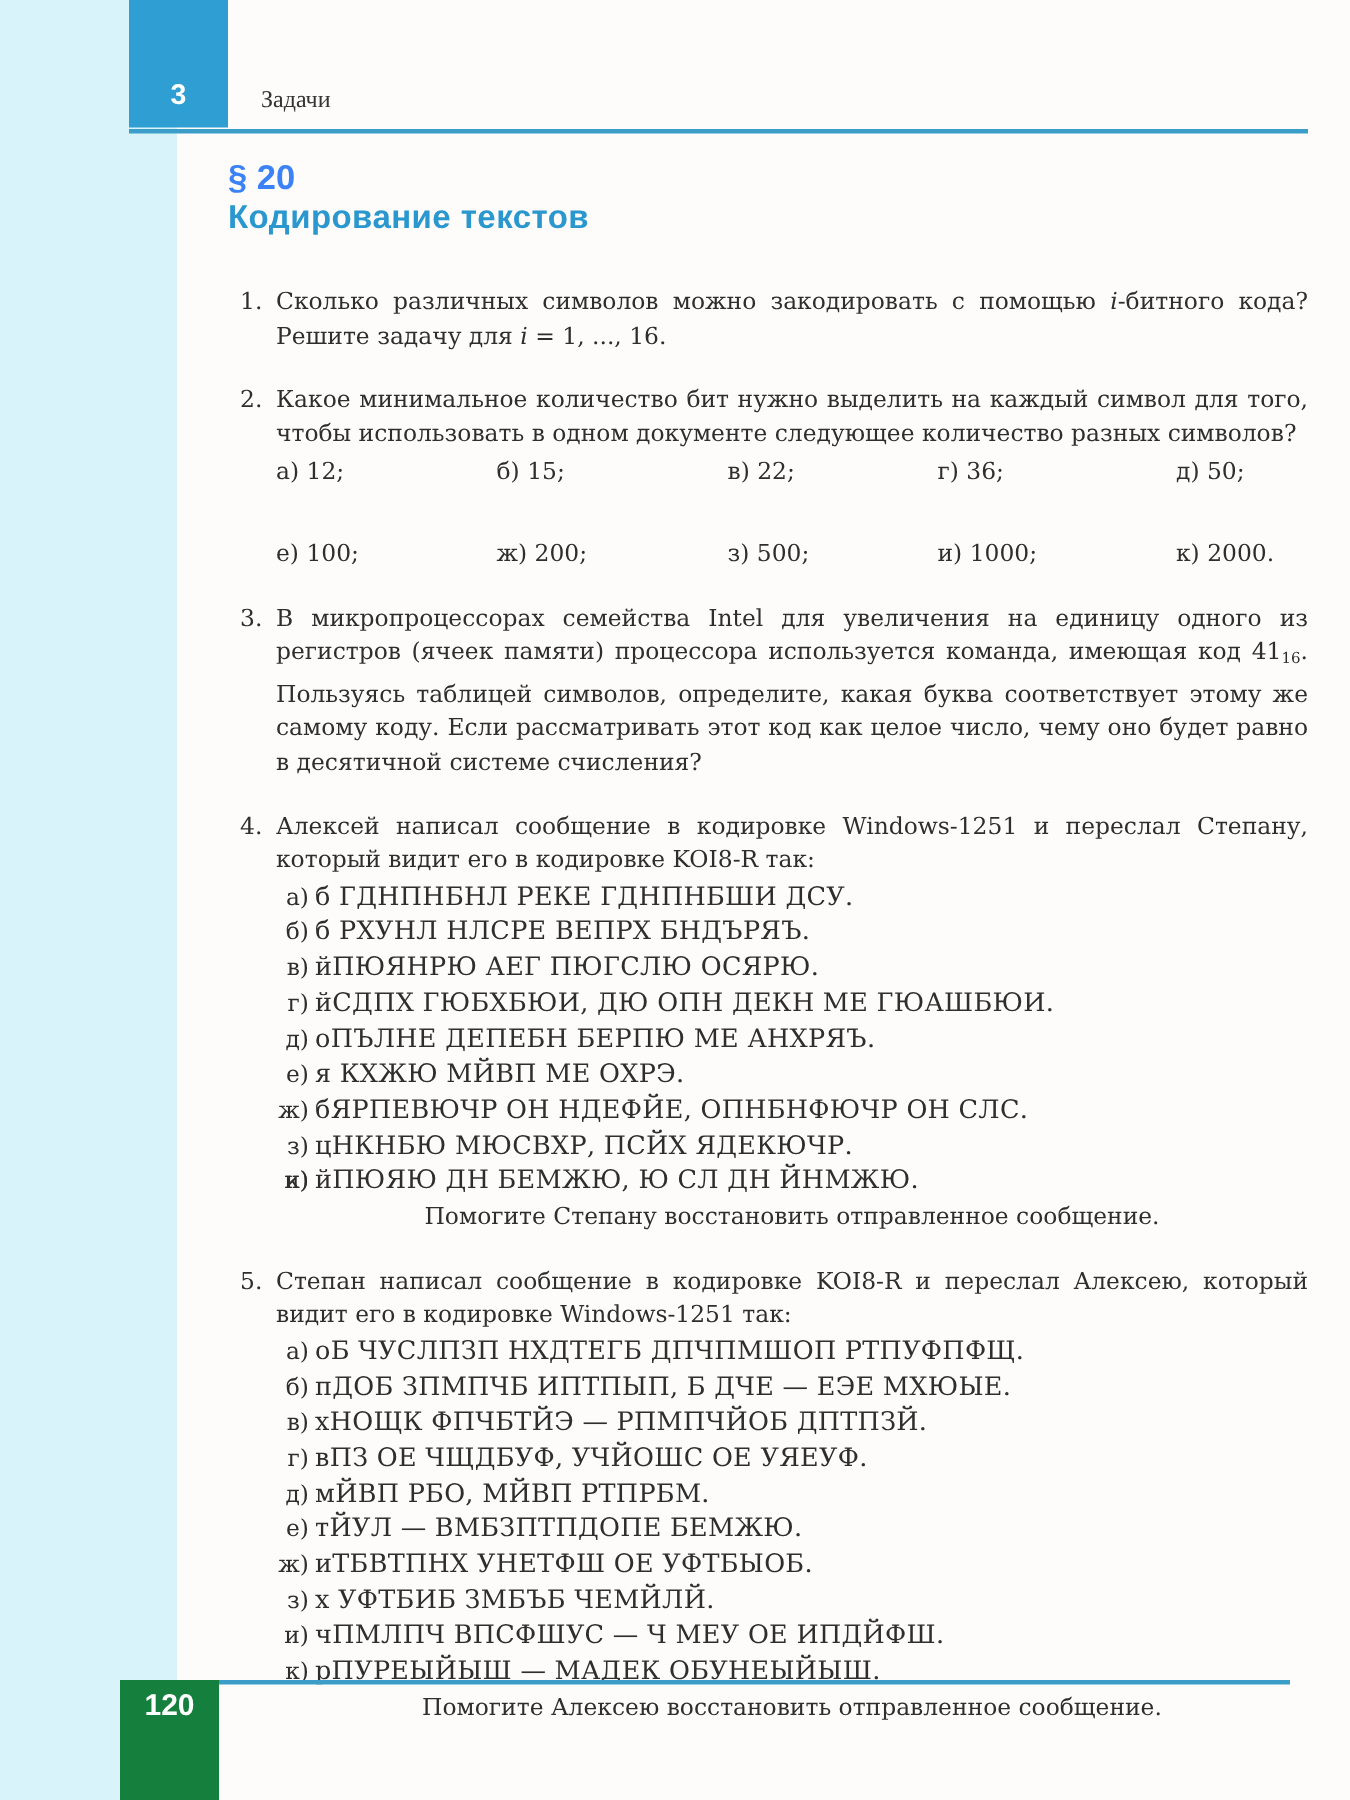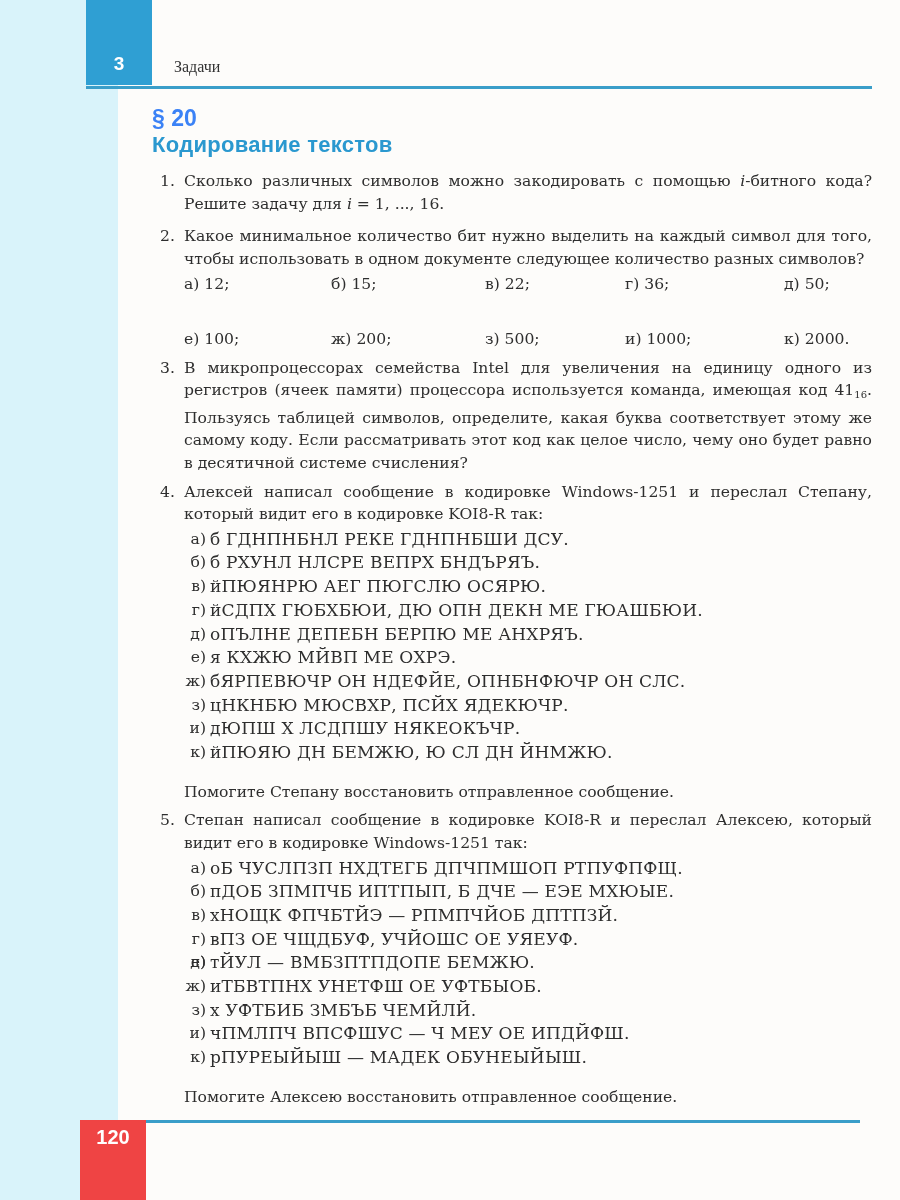--- a/index.html
+++ b/index.html
@@ -34,33 +34,33 @@
       position: absolute; left: 152px; top: 132px;
       font-family: "Liberation Sans", sans-serif; font-weight: bold; font-size: 22px; color: #2a98cf;
       letter-spacing: 0.3px;
     }
     .content {
       position: absolute; left: 160px; top: 170px; width: 712px;
       font-size: 15.6px; line-height: 22.6px;
     }
     .task { position: relative; padding-left: 24px; margin-bottom: 6px; }
     .task-num { position: absolute; left: 0; top: 0; }
-    .task-text { text-align: justify; }
+    .task-text { text-align: justify; margin-top: 20px; }
     .opt-grid { display: grid; grid-template-columns: 115px 122px 108px 127px 120px; margin-top: 3px; gap: 32px; }
     .msg-list { margin-top: 2px; }
     .msg { position: relative; padding-left: 26px; font-size: 17px; line-height: 23.7px; }
     .msg-letter { position: absolute; left: 0; top: 0; width: 22px; text-align: right; font-size: 15.6px; }
     .msg-text { letter-spacing: 0.2px; }
-    .tail { margin-top: 16px; }
+    .tail { margin-top: 0; text-align: center; }
     .footer-line {
       position: absolute; left: 80px; top: 1120px; width: 780px; height: 3px; background: #3a9ec9;
     }
     .page-box {
       position: absolute; left: 80px; top: 1120px; width: 66px; height: 80px;
-      background: #ef4444; color: #fff;
+      background: #15803d; color: #fff;
       font-family: "Liberation Sans", sans-serif; font-weight: bold; font-size: 20px;
       display: flex; justify-content: center; padding-top: 6px; box-sizing: border-box;
     }
     sub { font-size: 10px; vertical-align: -3px; }
     i { font-style: italic; }
   </style>
 </head>
 <body>
 
 <div class="left-strip"></div>
@@ -108,35 +108,35 @@
     <div class="task-text">Алексей написал сообщение в кодировке Windows-1251 и переслал Степану, который видит его в кодировке KOI8-R так:</div>
     <div class="msg-list">
       <div class="msg"><span class="msg-letter">а)</span><span class="msg-text">б ГДНПНБНЛ РЕКЕ ГДНПНБШИ ДСУ.</span></div>
       <div class="msg"><span class="msg-letter">б)</span><span class="msg-text">б РХУНЛ НЛСРЕ ВЕПРХ БНДЪРЯЪ.</span></div>
       <div class="msg"><span class="msg-letter">в)</span><span class="msg-text">йПЮЯНРЮ АЕГ ПЮГСЛЮ ОСЯРЮ.</span></div>
       <div class="msg"><span class="msg-letter">г)</span><span class="msg-text">йСДПХ ГЮБХБЮИ, ДЮ ОПН ДЕКН МЕ ГЮАШБЮИ.</span></div>
       <div class="msg"><span class="msg-letter">д)</span><span class="msg-text">оПЪЛНЕ ДЕПЕБН БЕРПЮ МЕ АНХРЯЪ.</span></div>
       <div class="msg"><span class="msg-letter">е)</span><span class="msg-text">я КХЖЮ МЙВП МЕ ОХРЭ.</span></div>
       <div class="msg"><span class="msg-letter">ж)</span><span class="msg-text">бЯРПЕВЮЧР ОН НДЕФЙЕ, ОПНБНФЮЧР ОН СЛС.</span></div>
       <div class="msg"><span class="msg-letter">з)</span><span class="msg-text">цНКНБЮ МЮСВХР, ПСЙХ ЯДЕКЮЧР.</span></div>
-      <div class="msg"><span class="msg-letter">и)</span><span class="msg-text">дЮПШ Х ЛСДПШУ НЯКЕОКЪЧР.</span></div>
+      <div class="msg"><span class="msg-letter">и)</span></div>
       <div class="msg"><span class="msg-letter">к)</span><span class="msg-text">йПЮЯЮ ДН БЕМЖЮ, Ю СЛ ДН ЙНМЖЮ.</span></div>
     </div>
     <div class="tail">Помогите Степану восстановить отправленное сообщение.</div>
   </div>
 
   <div class="task" style="margin-top:6px;">
     <span class="task-num">5.</span>
     <div class="task-text">Степан написал сообщение в кодировке KOI8-R и переслал Алексею, который видит его в кодировке Windows-1251 так:</div>
     <div class="msg-list">
       <div class="msg"><span class="msg-letter">а)</span><span class="msg-text">оБ ЧУСЛПЗП НХДТЕГБ ДПЧПМШОП РТПУФПФЩ.</span></div>
       <div class="msg"><span class="msg-letter">б)</span><span class="msg-text">пДОБ ЗПМПЧБ ИПТПЫП, Б ДЧЕ — ЕЭЕ МХЮЫЕ.</span></div>
       <div class="msg"><span class="msg-letter">в)</span><span class="msg-text">хНОЩК ФПЧБТЙЭ — РПМПЧЙОБ ДПТПЗЙ.</span></div>
       <div class="msg"><span class="msg-letter">г)</span><span class="msg-text">вПЗ ОЕ ЧЩДБУФ, УЧЙОШС ОЕ УЯЕУФ.</span></div>
-      <div class="msg"><span class="msg-letter">д)</span></div>
+      <div class="msg"><span class="msg-letter">д)</span><span class="msg-text">мЙВП РБО, МЙВП РТПРБМ.</span></div>
       <div class="msg"><span class="msg-letter">е)</span><span class="msg-text">тЙУЛ — ВМБЗПТПДОПЕ БЕМЖЮ.</span></div>
       <div class="msg"><span class="msg-letter">ж)</span><span class="msg-text">иТБВТПНХ УНЕТФШ ОЕ УФТБЫОБ.</span></div>
       <div class="msg"><span class="msg-letter">з)</span><span class="msg-text">х УФТБИБ ЗМБЪБ ЧЕМЙЛЙ.</span></div>
       <div class="msg"><span class="msg-letter">и)</span><span class="msg-text">чПМЛПЧ ВПСФШУС — Ч МЕУ ОЕ ИПДЙФШ.</span></div>
       <div class="msg"><span class="msg-letter">к)</span><span class="msg-text">рПУРЕЫЙЫШ — МАДЕК ОБУНЕЫЙЫШ.</span></div>
     </div>
     <div class="tail">Помогите Алексею восстановить отправленное сообщение.</div>
   </div>
 
 </div>

